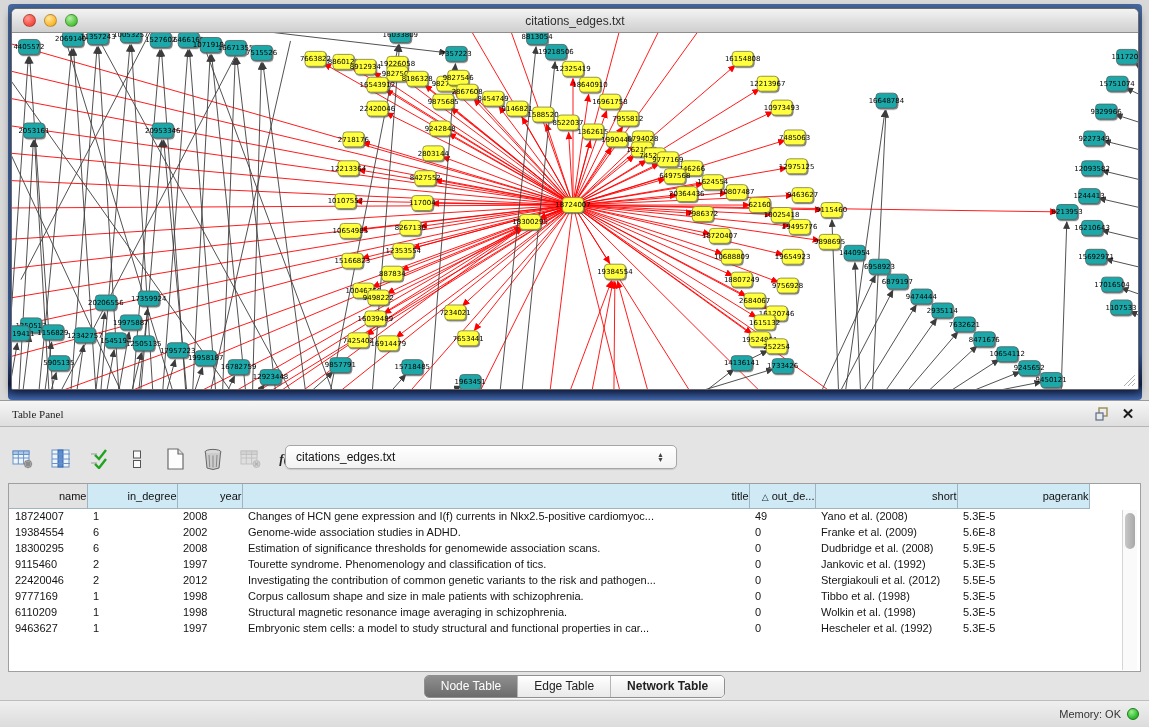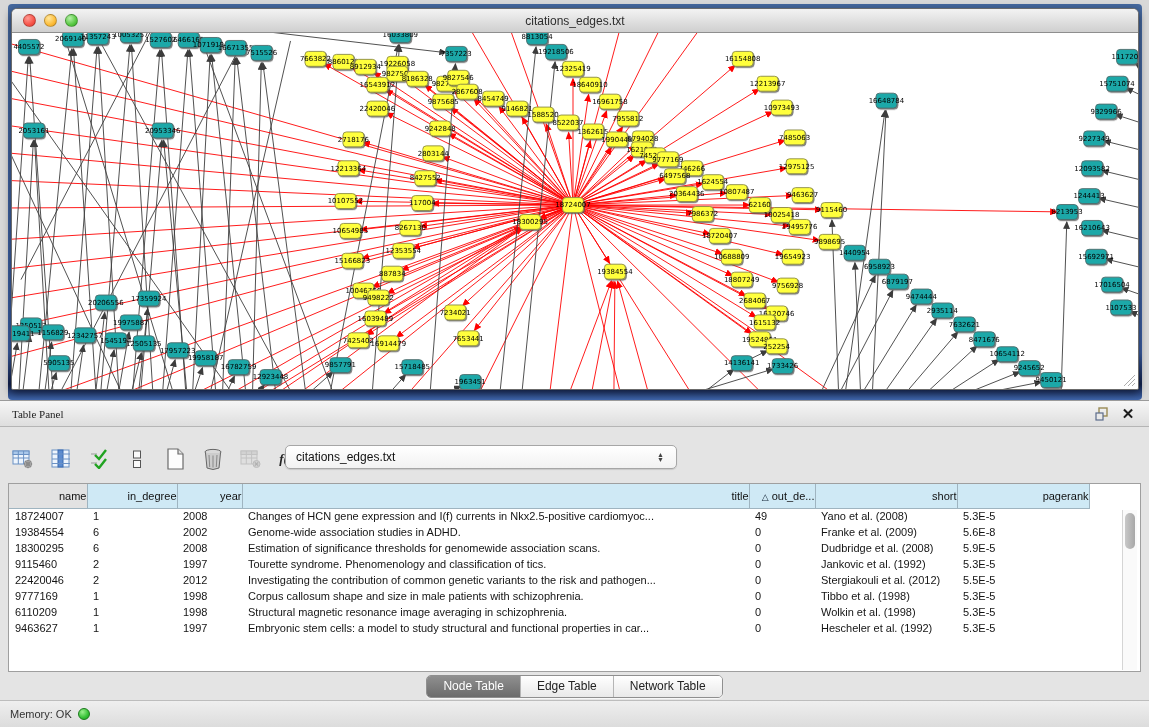--- a/index.html
+++ b/index.html
@@ -59,26 +59,26 @@
   .vscroll { position:absolute; right:3px; top:26px; width:15px; height:160px; background:#fafafa;
              border-left:1px solid #d5d5d5; }
   .vthumb { position:absolute; left:2px; top:3px; width:10px; height:36px; border-radius:6px;
             background:linear-gradient(90deg,#c8c8c8,#a8a8a8); }
 
   .tabbar { position:absolute; left:0; top:274px; width:100%; display:flex; justify-content:center; }
   .seg-group { display:flex; border:1px solid #8f8f8f; border-radius:5px; overflow:hidden;
                box-shadow:0 1px 1px rgba(255,255,255,.8), inset 0 0 0 0 #fff; }
   .seg { padding:3px 16px 4px; font-size:12px; color:#222; background:linear-gradient(180deg,#ffffff,#e9e9e9);
          border-right:1px solid #b5b5b5; }
-  .seg:last-child { border-right:none; }
+  .seg:last-child { border-right:none;font-weight:bold; }
   .seg.selected { background:linear-gradient(180deg,#8f8f8f,#6c6c6c); color:#fff; }
 
   .statusbar { position:absolute; left:0; bottom:0; width:100%; height:27px;
                background:linear-gradient(180deg,#efefef,#dcdcdc); border-top:1px solid #bdbdbd;
-               display:flex; align-items:center; padding:0 10px; gap:6px; }
+               display:flex; align-items:center; justify-content:flex-end; padding:0 10px; gap:6px; }
   .mem-label { font-size:11px; color:#333; }
   .mem-dot { width:12px; height:12px; border-radius:50%;
              background:radial-gradient(circle at 35% 30%, #9bef8d, #35c135 60%, #1f9b22);
              border:1px solid #1a7a1a; }
 </style>
 </head>
 <body>
 
 <div class="desktop">
   <div class="net-window">

